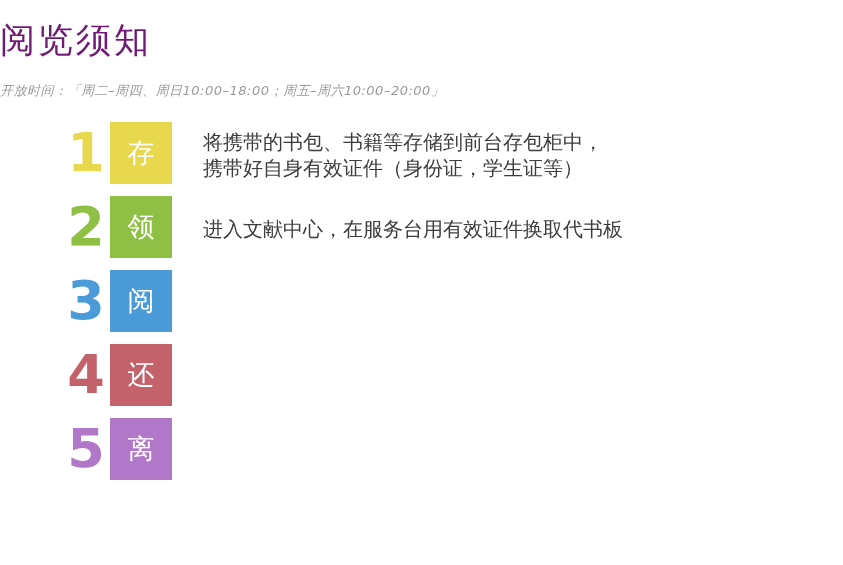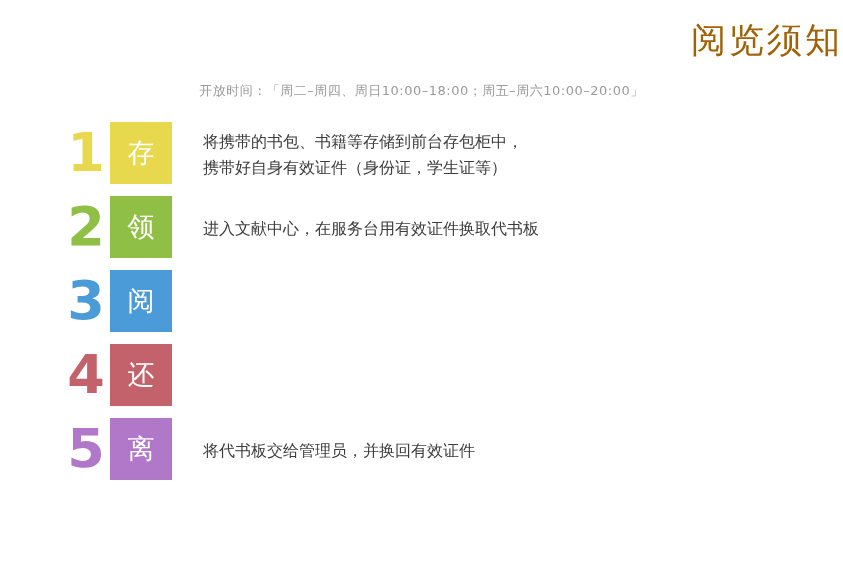--- a/index.html
+++ b/index.html
@@ -14,36 +14,37 @@
     font-family: "Liberation Sans", "DejaVu Sans", sans-serif;
     color: #333333;
   }
   .page {
     position: relative;
     width: 843px;
     height: 565px;
     background: #ffffff;
   }
   .title {
-    text-align: right;
+    text-align: left;
     font-size: 35px;
     font-weight: 400;
-    color: #a16207;
+    color: #701a75;
     letter-spacing: 3px;
     margin: 18px 0 16px 0;
     line-height: 1.3;
     font-family: "DejaVu Sans", "Liberation Sans", sans-serif;
   }
   .subtitle {
-    text-align: center;
+    text-align: left;
     font-size: 13px;
     color: #9a9a9a;
     margin-top: 18px;
     letter-spacing: 0.5px;
     font-family: "DejaVu Sans", "Liberation Sans", sans-serif;
+    font-style: italic;
   }
   .steps {
     margin-top: 22px;
     padding-left: 62px;
     padding-right: 30px;
   }
   .step {
     display: flex;
     align-items: flex-start;
     margin-bottom: 12px;
@@ -73,21 +74,21 @@
     justify-content: center;
     color: #ffffff;
     font-size: 27px;
     font-weight: 400;
     font-family: "DejaVu Sans", "Liberation Sans", sans-serif;
   }
   .desc {
     flex: 1 1 auto;
     padding-left: 26px;
     padding-top: 4px;
-    font-size: 16px;
+    font-size: 20px;
     line-height: 26px;
     color: #3c3c3c;
     font-family: "DejaVu Sans", "Liberation Sans", sans-serif;
     white-space: pre-line;
     display: flex;
     align-items: center;
     min-height: 58px;
   }
 </style>
 </head>
@@ -130,17 +131,16 @@
         <div class="num" style="color: rgb(196, 98, 108);">4</div>
         <div class="chip" style="background: rgb(196, 98, 108);">还</div>
       </div>
     </div>
 
     <div class="step">
       <div class="badge">
         <div class="num" style="color: rgb(177, 119, 201);">5</div>
         <div class="chip" style="background: rgb(177, 119, 201);">离</div>
       </div>
-      <div class="desc">将代书板交给管理员，并换回有效证件</div>
     </div>
 
   </div>
 </div>
 
 </body></html>

